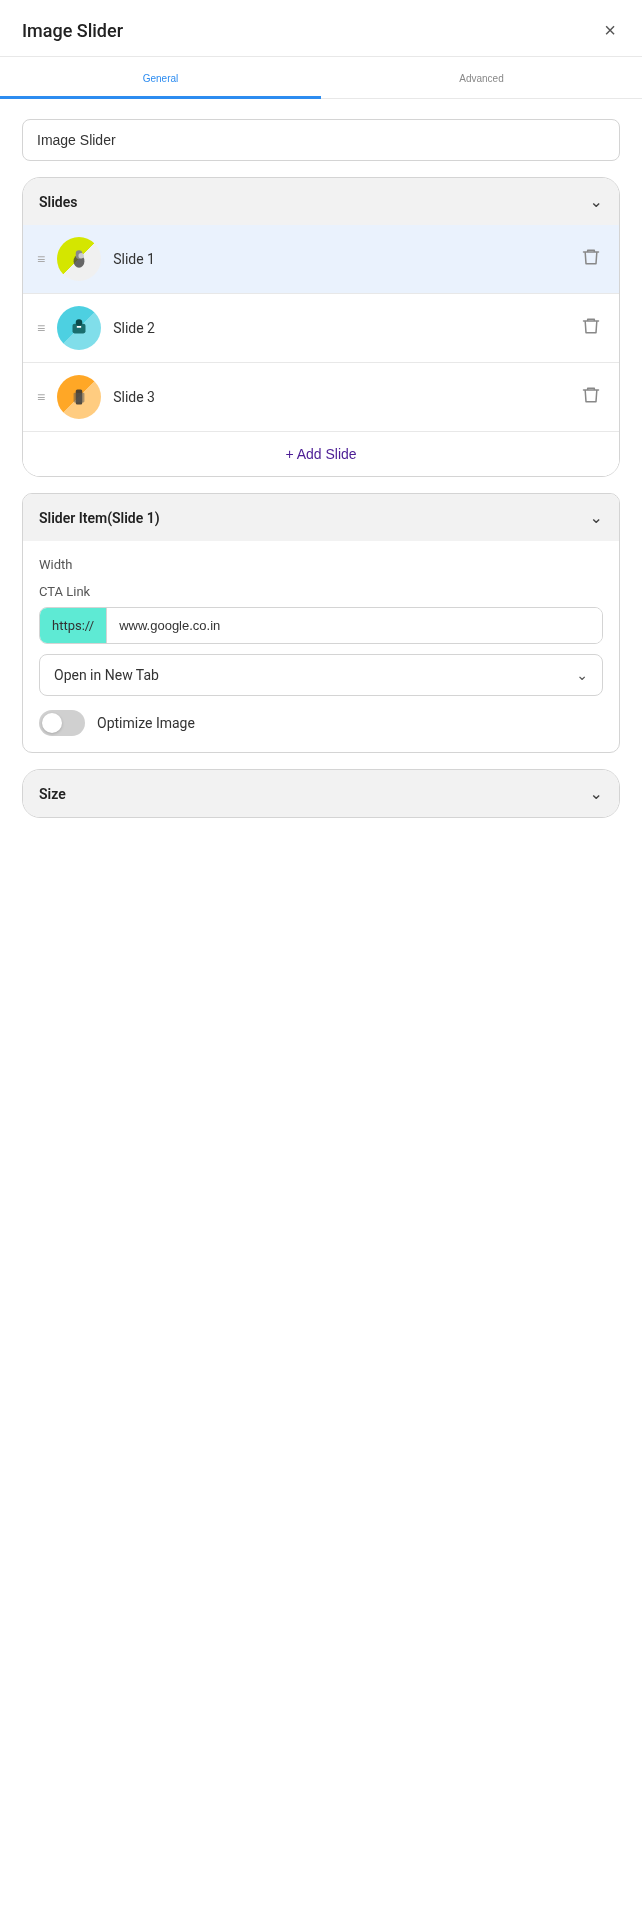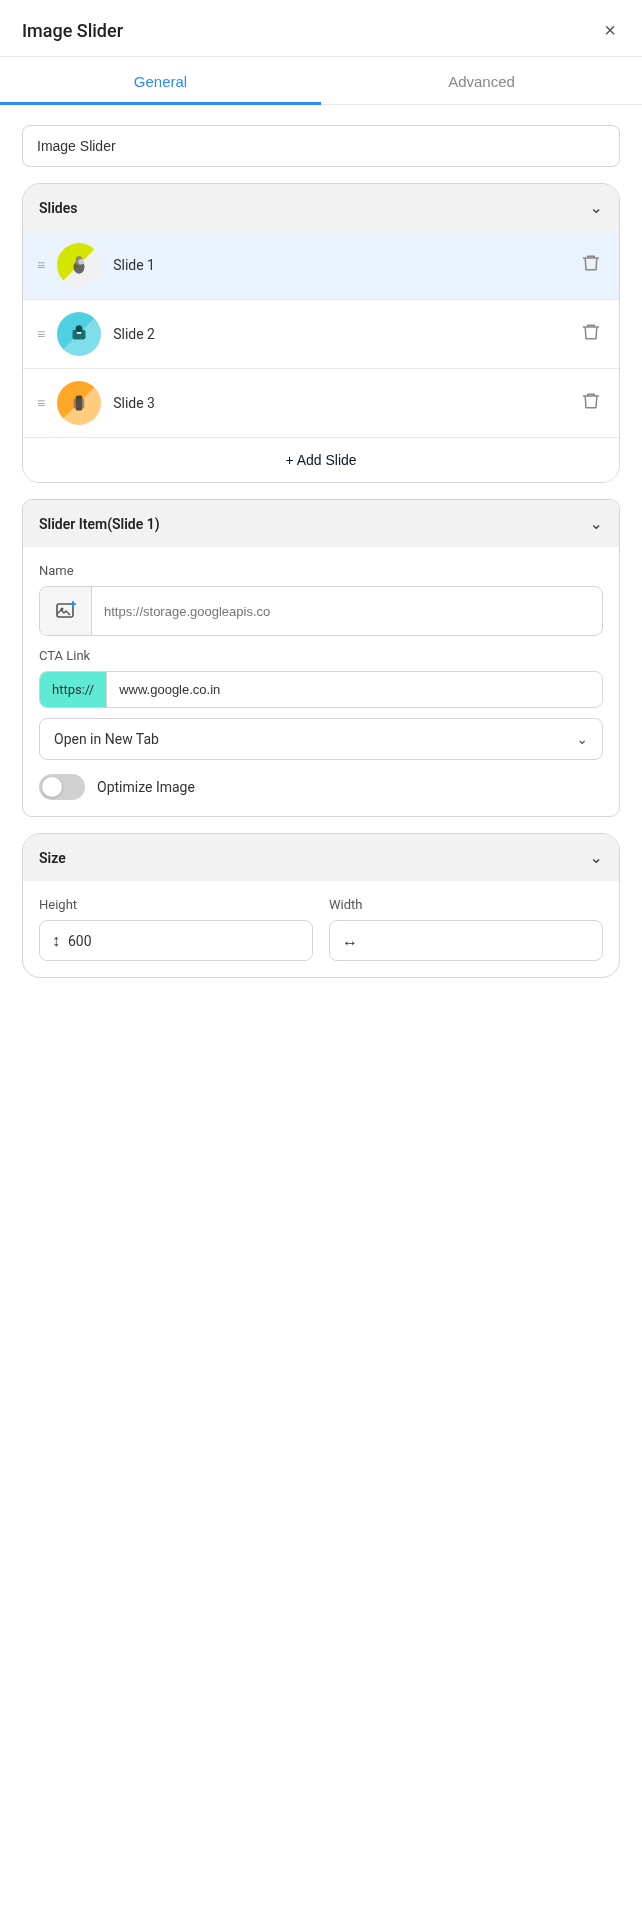--- a/index.html
+++ b/index.html
@@ -41,21 +41,21 @@
 
     
     .tabs {
       display: flex;
       border-bottom: 1px solid #e8e8e8;
     }
     .tab {
       flex: 1;
       text-align: center;
       padding: 16px 0 12px 0;
-      font-size: 15px;
+      font-size: 10px;
       cursor: pointer;
       color: #888;
       background: none;
       border: none;
       border-bottom: 3px solid transparent;
       margin-bottom: -1px;
     }
     .tab.active {
       color: #2d8cf0;
       border-bottom: 3px solid #2d8cf0;
@@ -173,21 +173,21 @@
       display: flex;
       align-items: center;
       justify-content: center;
       gap: 6px;
       width: 100%;
       padding: 14px;
       background: #fff;
       border: none;
       cursor: pointer;
       font-size: 14px;
-      color: #0f172a;
+      color: #4c1d95;
       font-weight: 500;
     }
 
     
     .slider-item-section {
       border: 1.5px solid #d4d4d4;
       border-radius: 10px;
       margin-bottom: 20px;
       overflow: hidden;
     }
@@ -434,33 +434,21 @@
 
     <div class="slider-item-section mb-16">
       <div class="section-header">
         <span class="section-header-title">Slider Item(Slide 1)</span>
         <span class="chevron-icon">⌄</span>
       </div>
 
       <div class="inner-content">
 
         <div class="mb-12">
-          <div class="field-label mb-8">Name</div>
-          <div class="image-input-row">
-            <div class="image-input-icon">
-              <svg width="24" height="24" viewBox="0 0 24 24" fill="none">
-                <rect x="3" y="5" width="16" height="13" rx="2" stroke="#555" stroke-width="1.6"></rect>
-                <circle cx="8" cy="10" r="1.5" fill="#555"></circle>
-                <path d="M3 15l4-4 3 3 2-2 4 4" stroke="#555" stroke-width="1.4" stroke-linejoin="round"></path>
-                <line x1="19" y1="3" x2="19" y2="7" stroke="#2d8cf0" stroke-width="2" stroke-linecap="round"></line>
-                <line x1="17" y1="5" x2="21" y2="5" stroke="#2d8cf0" stroke-width="2" stroke-linecap="round"></line>
-              </svg>
-            </div>
-            <input class="image-input-field" type="text" placeholder="https://storage.googleapis.co" style="">
-          </div>
+          <div class="field-label mb-8">Width</div>
         </div>
 
         <div class="mb-12">
           <div class="field-label mb-8">CTA Link</div>
           <div class="cta-link-row">
             <span class="cta-protocol">https://</span>
             <input class="cta-url-field" type="text" value="www.google.co.in" style="">
           </div>
 
           <div class="select-row">
@@ -478,35 +466,16 @@
 
       </div>
     </div>
 
     <div class="section-box mb-16">
       <div class="section-header">
         <span class="section-header-title">Size</span>
         <span class="chevron-icon">⌄</span>
       </div>
 
-      <div class="size-fields">
-
-        <div class="size-field-group">
-          <div class="size-field-label">Height</div>
-          <div class="size-input-row">
-            <span class="size-icon">↕</span>
-            <span class="size-value">600</span>
-          </div>
-        </div>
-
-        <div class="size-field-group">
-          <div class="size-field-label">Width</div>
-          <div class="size-input-row">
-            <span class="size-icon">↔</span>
-            <span class="size-value"></span>
-          </div>
-        </div>
-
-      </div>
     </div>
 
   </div>
 </div>
 
 </body></html>

